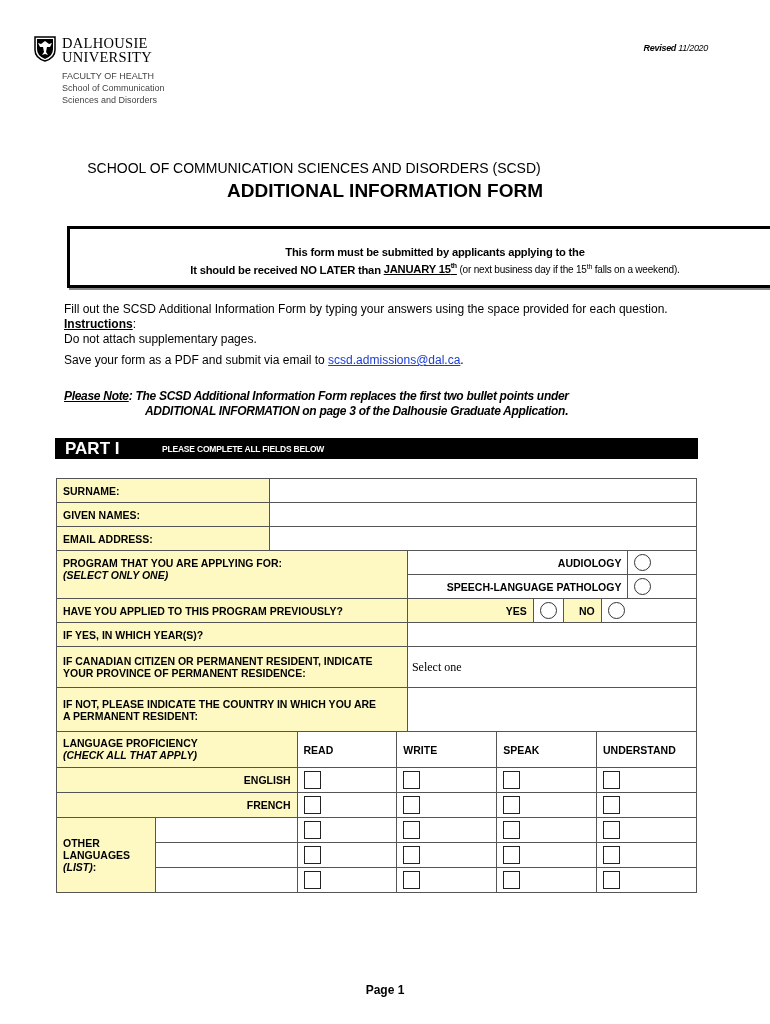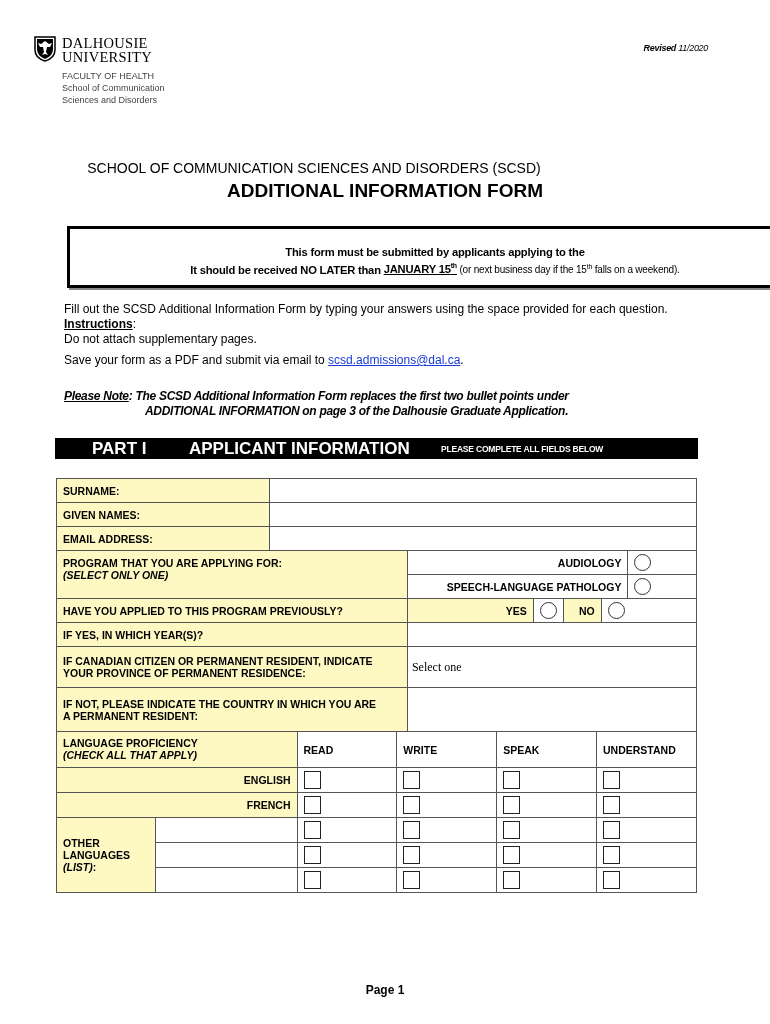--- a/index.html
+++ b/index.html
@@ -20,21 +20,21 @@
   .instr { left: 64px; top: 302px; width: 650px; font-size: 12px; line-height: 15px; }
   .instr .h { text-decoration: underline; font-weight: bold; }
   .instr .b { font-weight: normal; }
   .instr .link { color: #1a3bd6; text-decoration: underline; }
   .instr p { margin: 0; }
   .instr .gap { height: 6px; }
   .note { left: 64px; top: 389px; width: 660px; font-size: 12px; line-height: 15px; font-style: italic; font-weight: bold; letter-spacing: -0.3px; }
   .note .u { text-decoration: underline; }
   .note .indent { padding-left: 81px; display: block; }
   .partbar { left: 55px; top: 438px; width: 643px; height: 21px; background: #000; color: #fff; font-weight: bold; display: flex; align-items: center; }
-  .partbar .p1 { font-size: 17px; padding-left: 10px; width: 107px; margin-left: 27px; }
+  .partbar .p1 { font-size: 17px; padding-left: 10px; width: 107px; }
   .partbar .p2 { font-size: 17px; width: 252px; }
   .partbar .p3 { font-size: 8.5px; letter-spacing: -0.2px; }
   table.form { position: absolute; left: 56px; border-collapse: collapse; font-size: 10.5px; font-weight: bold; }
   table.form td { border: 1.3px solid #555; padding: 0 6px; vertical-align: middle; }
   td.lbl { background: #fef9c3; }
   td.val { background: #fff; }
   td.r { text-align: right; }
   td.c { text-align: left; }
   .it { font-style: italic; }
   .radio { display: inline-block; width: 17px; height: 17px; border: 1.3px solid #333; border-radius: 50%; vertical-align: middle; background: #fff; }
@@ -80,21 +80,20 @@
   <p><span>Save your form as a PDF and submit via email to </span><a class="link">scsd.admissions@dal.ca</a><span>.</span></p>
 </div>
 
 <div class="abs note">
   <span class="u">Please Note</span><span>: The SCSD Additional Information Form replaces the first two bullet points under</span>
   <span class="indent">ADDITIONAL INFORMATION on page 3 of the Dalhousie Graduate Application.</span>
 </div>
 
 <div class="abs partbar">
   <span class="p1">PART I</span>
-  <span class="p2">APPLICANT INFORMATION</span>
   <span class="p3">PLEASE COMPLETE ALL FIELDS BELOW</span>
 </div>
 
 <table class="form" style="top:478px; width:641px;">
   <colgroup>
       <col style="width:215px">
       <col style="width:139px">
       <col style="width:127px">
       <col style="width:26px">
       <col style="width:38px">

